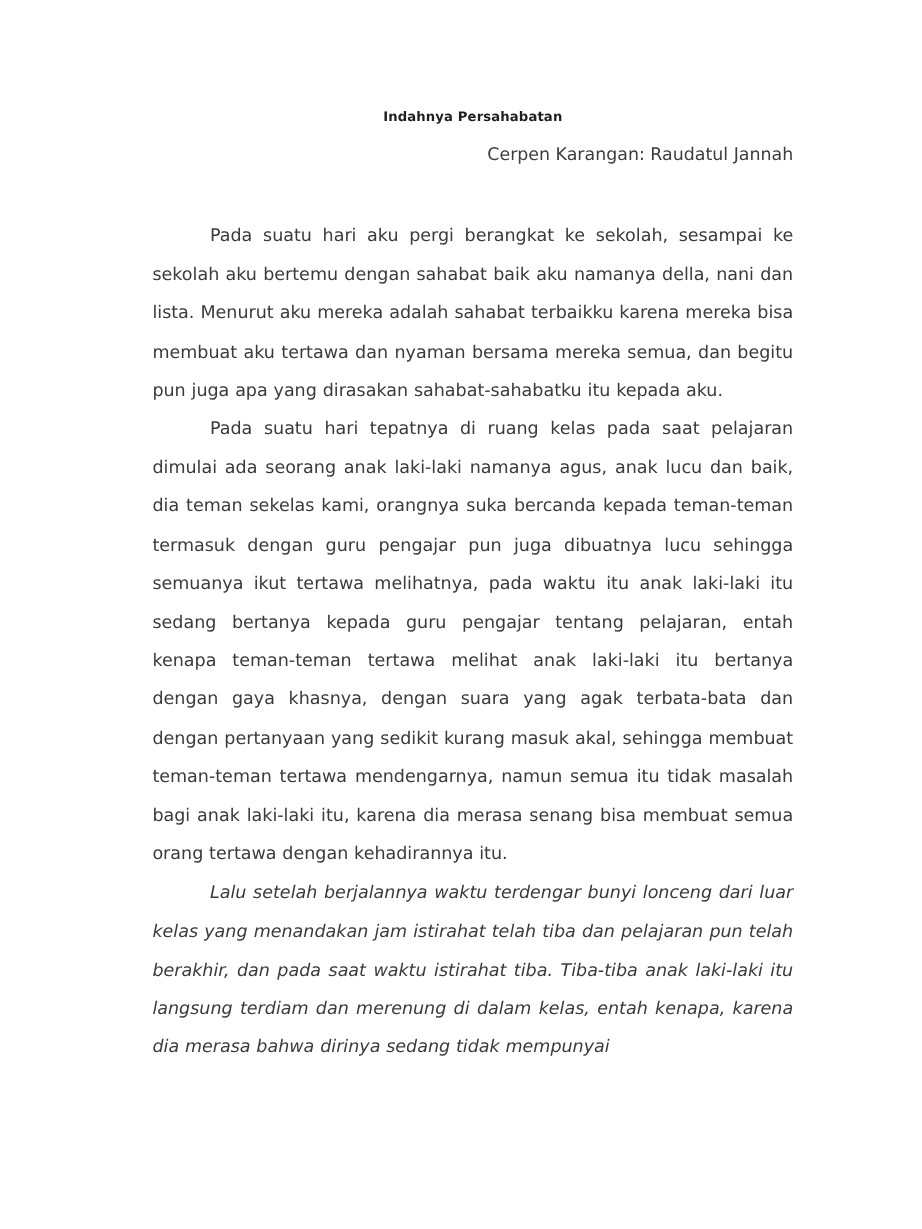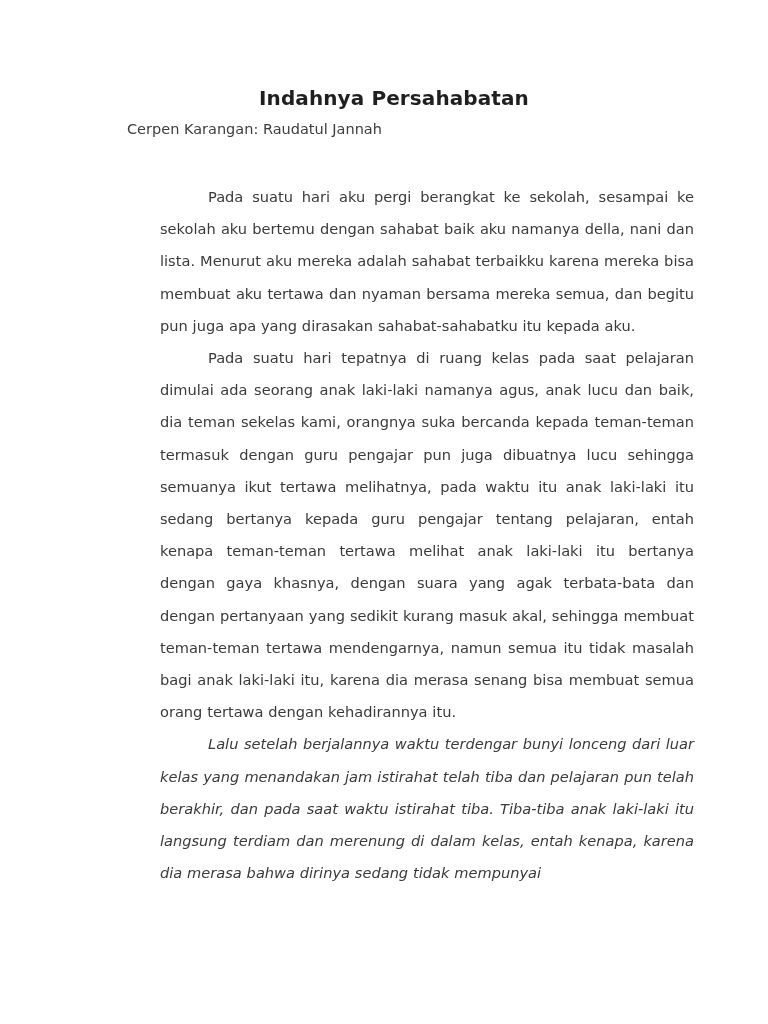--- a/index.html
+++ b/index.html
@@ -30,49 +30,48 @@
   }
 
   .doc-title {
     margin: 0;
     padding: 0;
     position: absolute;
     left: 0;
     top: 88px;
     width: 534px;
     text-align: center;
-    font-size: 20px;
+    font-size: 11px;
     font-weight: bold;
     letter-spacing: 0.1px;
     color: #1f1f1f;
     line-height: 20px;
     font-family: "DejaVu Sans", sans-serif;
   }
 
   .doc-subtitle {
     margin: 0;
     padding: 0;
     position: absolute;
     left: 0;
     top: 119px;
     width: 534px;
-    text-align: left;
+    text-align: right;
     font-size: 14.5px;
     font-weight: normal;
     color: #3d3d3d;
     line-height: 20px;
     font-family: "DejaVu Sans", sans-serif;
   }
 
   .body-block {
     position: absolute;
     left: 0;
     top: 181px;
     width: 534px;
-    margin-left: 33px;
   }
 
   p.para {
     margin: 0 0 0 0;
     padding: 0;
     text-align: justify;
     text-justify: inter-word;
     text-indent: 48px;
     font-size: 14.6px;
     line-height: 32.2px;

